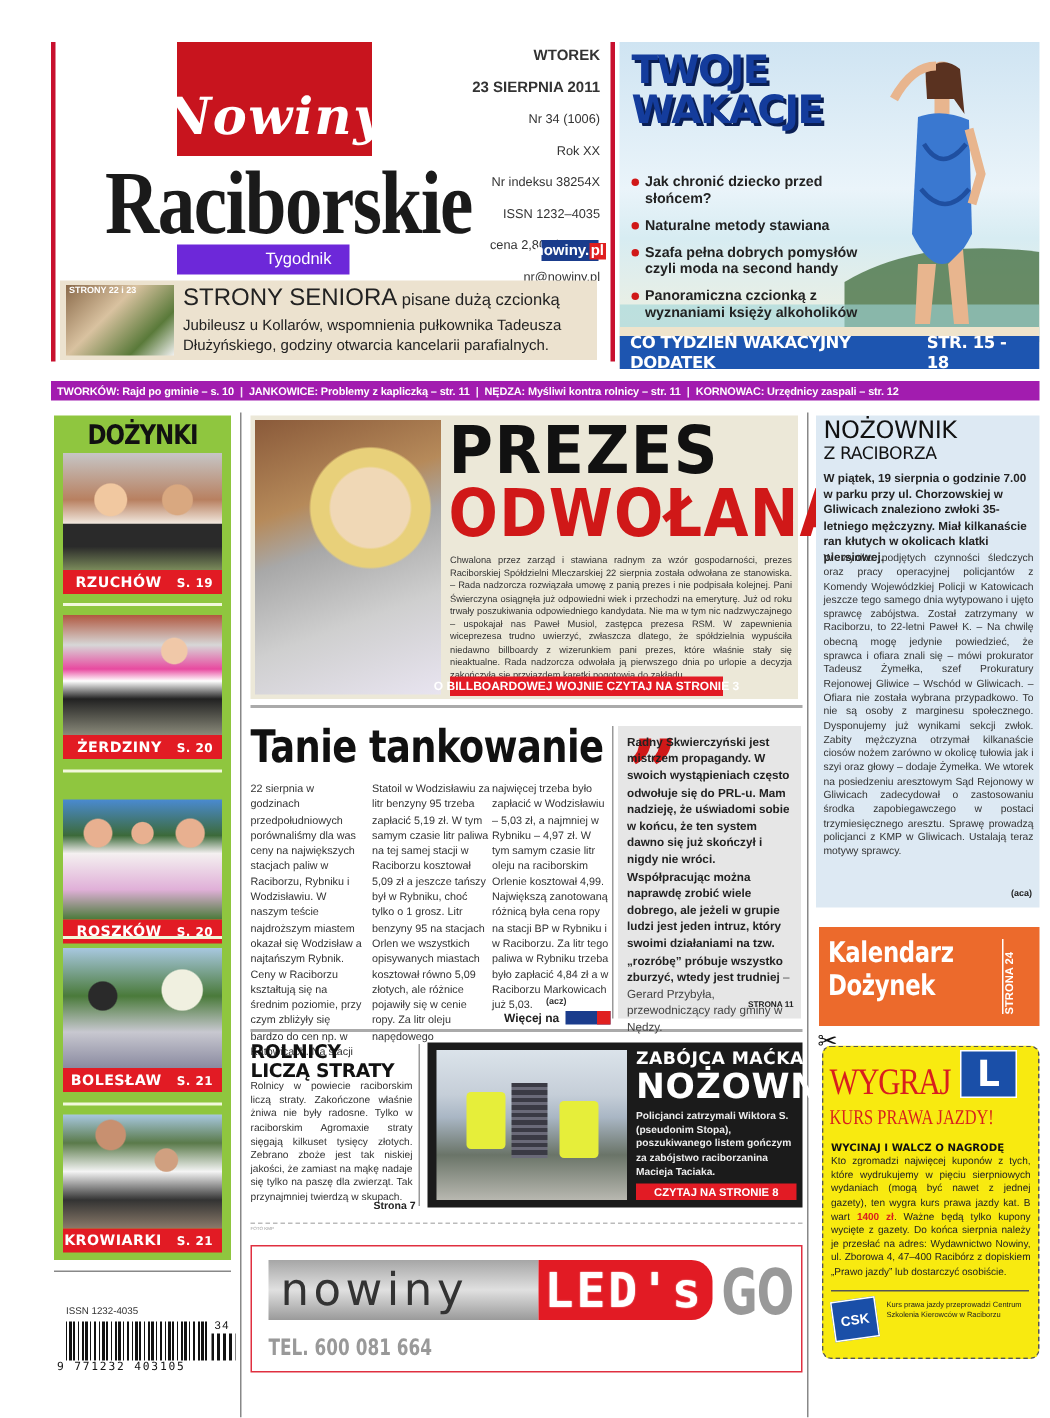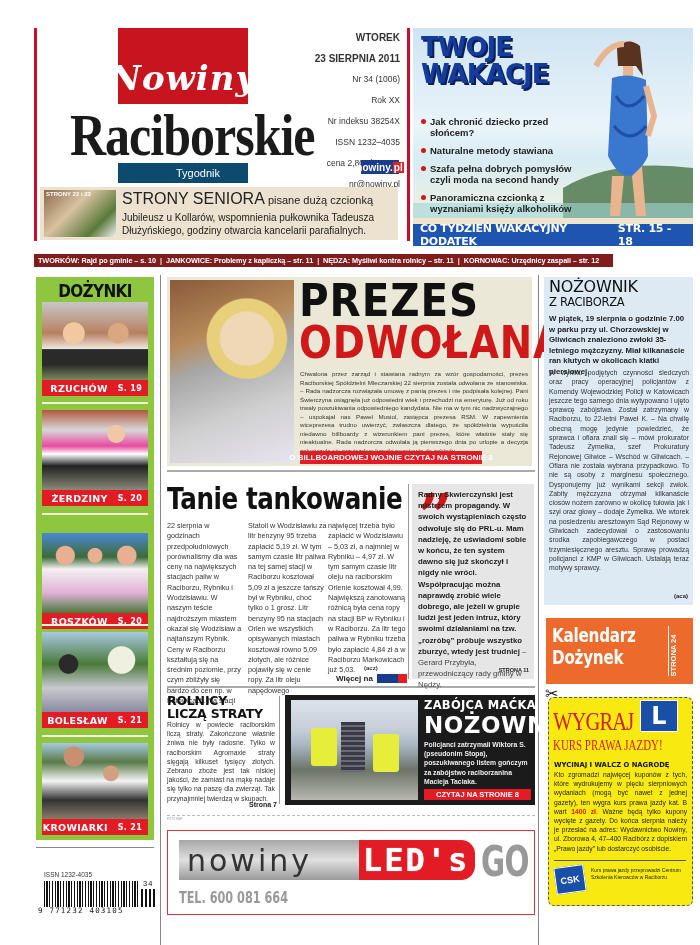--- a/index.html
+++ b/index.html
@@ -3,21 +3,21 @@
 <meta charset="utf-8">
 <style>
 *{box-sizing:border-box;margin:0;padding:0}
 body{width:700px;height:945px;background:#fff;font-family:"Liberation Sans",sans-serif;position:relative;overflow:hidden;color:#222}
 .abs{position:absolute}
 
 #mh-left-bar{left:34px;top:28px;width:3px;height:213px;background:#c8102e}
 #logo-top{left:118px;top:28px;width:130px;height:76px;background:#c8141e;display:flex;align-items:flex-end;justify-content:center;padding-bottom:6px}
 #logo-top span{font-family:"DejaVu Serif",serif;font-style:italic;font-weight:bold;color:#fff;font-size:34px;letter-spacing:1px}
 #logo-main{left:70px;top:105px;width:240px;height:50px;font-family:"Liberation Serif",serif;font-weight:bold;font-size:50px;line-height:50px;color:#1a1a1a;letter-spacing:-1px;transform:scaleY(1.2);transform-origin:top left;text-align:center}
-#logo-sub{left:118px;top:163px;width:130px;height:20px;background:#0c4a6e;color:#fff;font-size:11px;display:flex;align-items:center;justify-content:flex-end;padding-right:28px}
+#logo-sub{left:118px;top:163px;width:115px;height:20px;background:#6d28d9;color:#fff;font-size:11px;display:flex;align-items:center;justify-content:flex-end;padding-right:12px}
 #issue{left:262px;top:27px;width:138px;text-align:right;font-size:8.5px;color:#333}
 #issue div{height:21px;line-height:21px}
 #issue .b{font-weight:bold;font-size:10px}
 #nowiny-pl{left:361px;top:160px;width:38px;height:14px;background:#1a3c8c;color:#fff;font-size:10px;font-weight:bold;font-family:"Liberation Sans Narrow","Liberation Sans",sans-serif;display:flex;align-items:center;justify-content:center}
 #nowiny-pl b{background:#e02020;padding:0 1px}
 #mh-mid-bar{left:407px;top:28px;width:3px;height:213px;background:#c8102e}
 
 #senior{left:40px;top:187px;width:358px;height:53px;background:#ece2cf}
 #senior-photo{left:4px;top:3px;width:72px;height:47px;background:linear-gradient(135deg,#8a6a4a,#d9c2a0 40%,#5a7a3a 75%,#f0f0f0)}
 #senior-photo span{position:absolute;left:2px;top:1px;color:#fff;font-size:6px;font-weight:bold}
@@ -26,21 +26,21 @@
 #senior-text{left:82px;top:24px;width:270px;font-size:10px;line-height:13px;color:#222}
 
 #wak{left:413px;top:28px;width:280px;height:218px;background:linear-gradient(180deg,#cfe4f2 0%,#eaf4fa 45%,#d7ecf2 60%,#e8efe6 80%,#f2ece0 100%);overflow:hidden}
 #wak-title{left:8px;top:6px;font-family:"DejaVu Sans",sans-serif;font-weight:bold;font-size:26px;line-height:27px;color:#143c9c;text-shadow:2px 2px 0 #0a1f55;letter-spacing:-1px}
 #wak-list{left:8px;top:88px;width:170px;font-size:9.5px;font-weight:bold;color:#222;line-height:11px}
 #wak-list li{list-style:none;position:relative;padding-left:9px;margin-bottom:7px}
 #wak-list li:before{content:"";position:absolute;left:0;top:3px;width:5px;height:5px;border-radius:50%;background:#d01818}
 #wak-woman{left:175px;top:8px;width:80px;height:180px}
 #wak-foot{left:0;top:196px;width:280px;height:22px;background:#1d55b0;color:#fff;font-weight:bold;font-size:11px;display:flex;justify-content:space-between;align-items:center;padding:0 7px;font-family:"DejaVu Sans",sans-serif;letter-spacing:-0.3px}
 
-#ticker{left:34px;top:254px;width:579px;height:13px;background:#7f1d1d;color:#fff;font-size:7.3px;font-weight:bold;display:flex;align-items:center;padding-left:4px;white-space:nowrap;letter-spacing:-0.1px}
+#ticker{left:34px;top:254px;width:659px;height:13px;background:#a21caf;color:#fff;font-size:7.3px;font-weight:bold;display:flex;align-items:center;padding-left:4px;white-space:nowrap;letter-spacing:-0.1px}
 #ticker .sep{margin:0 4px;opacity:.9}
 
 #doz{left:36px;top:277px;width:118px;height:563px;background:#8fc63f}
 #doz-title{left:0;top:3px;width:118px;text-align:center;font-size:18px;color:#111;font-family:"DejaVu Sans",sans-serif;font-weight:bold;letter-spacing:-0.8px;transform:scaleX(.85)}
 .doz-photo{position:absolute;left:6px;width:106px}
 .doz-img{position:absolute;left:0;top:0;width:106px}
 .doz-cap{position:absolute;left:0;width:106px;height:16px;background:#e21b24;color:#fff;font-weight:bold;font-size:9.5px;display:flex;justify-content:flex-end;align-items:center;padding-right:6px;gap:10px;font-family:"DejaVu Sans",sans-serif;letter-spacing:.3px}
 .doz-cap .pg{font-size:8px;font-weight:bold}
 .doz-line{position:absolute;left:6px;width:106px;height:2px;background:#f2f8dc}
 

